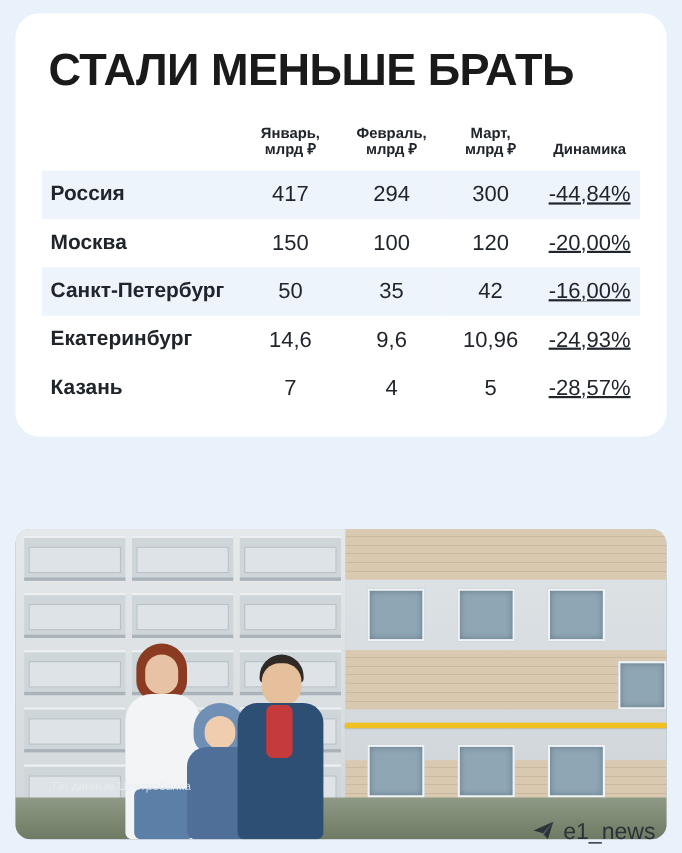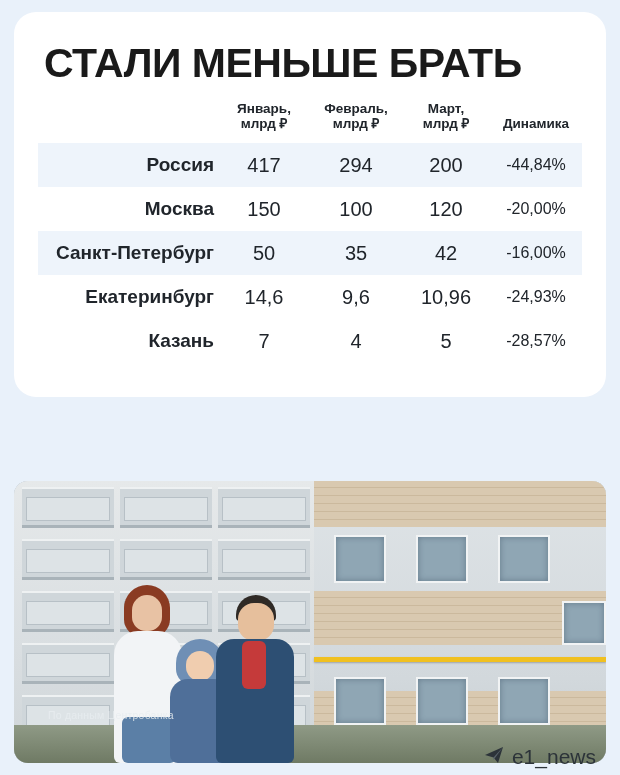--- a/index.html
+++ b/index.html
@@ -38,21 +38,21 @@
     color: #1a1a1a;
     letter-spacing: -0.5px;
     margin: 6px 0 0 6px;
   }
   .title .line {
     display: block;
   }
   table.data {
     width: 100%;
     border-collapse: collapse;
-    margin-top: 8px;
+    margin-top: 20px;
     table-layout: fixed;
   }
   table.data col.c0 { width: 180px; }
   table.data col.c1 { width: 92px; }
   table.data col.c2 { width: 92px; }
   table.data col.c3 { width: 88px; }
   table.data col.c4 { width: 92px; }
 
   table.data thead th {
     font-size: 13.5px;
@@ -71,27 +71,28 @@
   }
   table.data tbody td {
     font-size: 20px;
     color: #20252b;
     text-align: center;
     padding: 5px 4px;
     height: 34px;
     font-weight: normal;
   }
   table.data tbody td.name {
-    text-align: right;
+    text-align: left;
     font-weight: bold;
     font-size: 19px;
     padding-left: 8px;
   }
   table.data tbody td.dyn {
-    font-size: 16px;
+    font-size: 20px;
+    text-decoration: underline;
   }
   .photo {
     position: absolute;
     left: 14px;
     top: 481px;
     width: 592px;
     height: 282px;
     border-radius: 14px;
     overflow: hidden;
     background: #9fb0bd;
@@ -331,21 +332,21 @@
           <th>
             <div>Динамика</div>
           </th>
         </tr>
       </thead>
       <tbody>
         <tr class="alt">
           <td class="name">Россия</td>
           <td>417</td>
           <td>294</td>
-          <td>200</td>
+          <td>300</td>
           <td class="dyn">-44,84%</td>
         </tr>
         <tr>
           <td class="name">Москва</td>
           <td>150</td>
           <td>100</td>
           <td>120</td>
           <td class="dyn">-20,00%</td>
         </tr>
         <tr class="alt">

